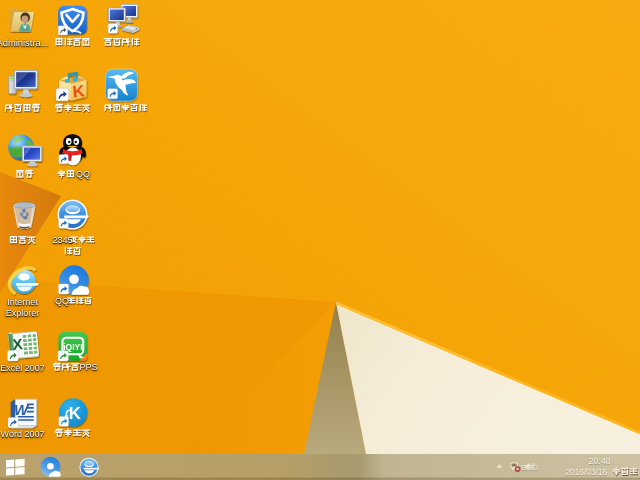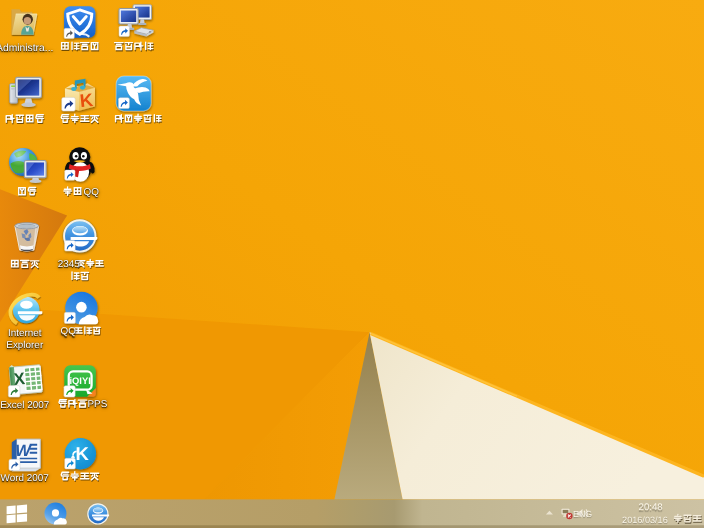--- a/index.html
+++ b/index.html
@@ -595,14 +595,14 @@
 <div class="lab" style="left:-37.5px;top:37.5px;width:120px;font-size:9.4px">Administra...</div>
     <div class="lab" style="left:-37.5px;top:296.5px;width:120px;font-size:9px">Internet</div>
     <div class="lab" style="left:-37.5px;top:307.5px;width:120px;font-size:9px">Explorer</div>
     <div class="lab" style="left:-37.5px;top:362.5px;width:120px;font-size:9px">Excel 2007</div>
     <div class="lab" style="left:-37.5px;top:428.5px;width:120px;font-size:9px">Word 2007</div>
     <div class="lab" style="left:76px;top:169px;font-size:9px;text-align:left">QQ</div>
     <div class="lab" style="left:52.5px;top:235px;font-size:9px;text-align:right">2345</div>
     <div class="lab" style="left:55px;top:296px;font-size:9px;text-align:left">QQ</div>
     <div class="lab" style="left:79.5px;top:362px;font-size:9px;text-align:left">PPS</div>
     <div class="tray" style="left:521px;top:462.5px;font-size:8px">ENG</div>
-    <div class="tray" style="left:572.5px;top:456px;width:38px;text-align:center;font-size:8.8px">20:48</div>
+    <div class="tray" style="left:572.5px;top:456px;width:38px;text-align:right;font-size:8.8px">20:48</div>
     <div class="tray" style="left:565.5px;top:467px;font-size:8.3px">2016/03/16</div>
 </div>
 </body></html>

